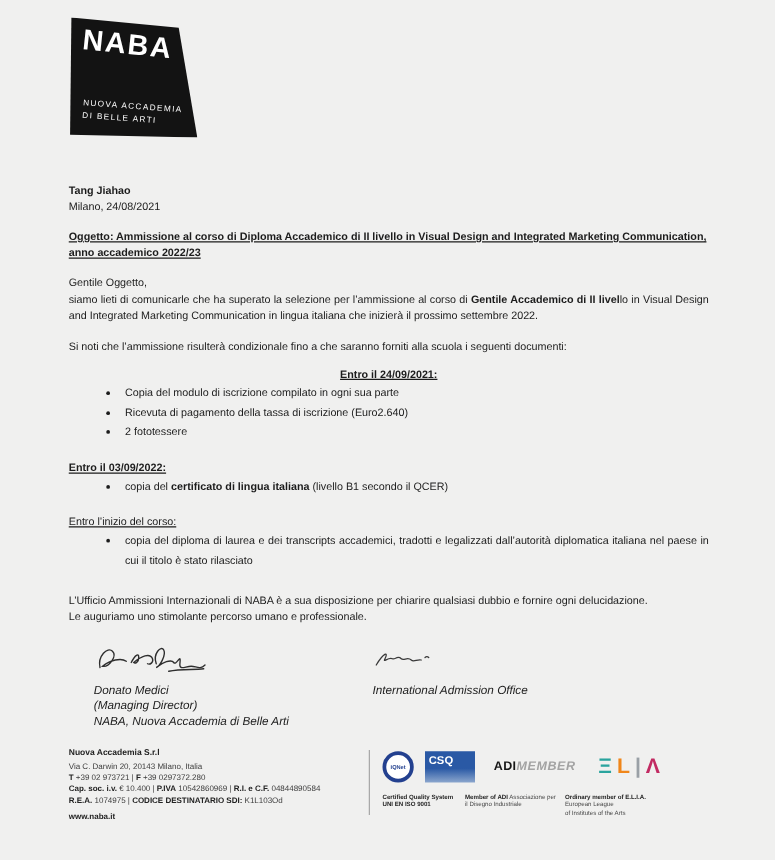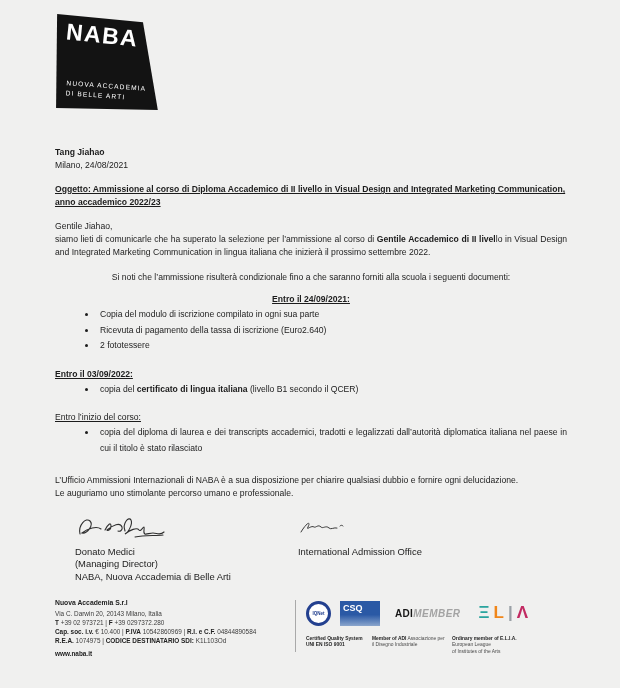--- a/index.html
+++ b/index.html
@@ -16,30 +16,30 @@
               font-size:6.6px; line-height:10px; color:#fff; letter-spacing:1.1px; }
 
   
   .letter { position:absolute; left:55px; top:146px; width:512px; font-size:8.6px; line-height:13px; }
   .b { font-weight:bold; }
   .u { text-decoration:underline; }
   .blk { display:block; }
   .subject { margin-top:11px; }
   .salutation { margin-top:11px; }
   .para1 { text-align:justify; }
-  .para2 { margin-top:12px;text-align:center; }
+  .para2 { margin-top:12px; }
   .dl-head { margin-top:9px;text-align:center; }
   ul.dl-list { list-style:disc; margin:1px 0 0 0; padding-left:42px; }
   ul.dl-list li { line-height:15.6px; padding-left:3px; }
   .dl-head-2 { margin-top:14px; }
   .just { text-align:justify; }
   .para3 { margin-top:17px; }
   .closing { }
 
-  .sig-row { display:flex; margin-top:13px; }
+  .sig-row { display:flex; margin-top:13px;font-style:italic; }
   .sig-left { margin-left:20px; width:223px; }
   .sig-right { width:260px; }
   .sig-img { display:block; }
   .sig-name { font-size:9.4px; line-height:13.5px; margin-top:2px; }
   .sig-role { font-size:9.4px; line-height:12.5px; }
   .sig-org  { font-size:9.4px; line-height:12.5px; }
   .sig-office { font-size:9.4px; margin-top:8px; }
 
   
   .footer-left { position:absolute; left:55px; top:598px; width:235px; font-size:6.4px; line-height:9px; color:#3c3c3c; }
@@ -81,21 +81,21 @@
 
   <div class="letter">
     <p class="b">Tang Jiahao</p>
     <p>Milano, 24/08/2021</p>
 
     <p class="subject b">
       <span class="blk u">Oggetto: Ammissione al corso di Diploma Accademico di II livello in Visual Design and Integrated Marketing Communication,</span>
       <span class="u">anno accademico 2022/23</span>
     </p>
 
-    <p class="salutation">Gentile Jiahao,</p>
+    <p class="salutation">Gentile Oggetto,</p>
 
     <p class="para1"><span>siamo lieti di comunicarle che ha superato la selezione per l’ammissione al corso di </span><span class="b">Gentile Accademico di II livel</span><span>lo in Visual Design and Integrated Marketing Communication in lingua italiana che inizierà il prossimo settembre 2022.</span></p>
 
     <p class="para2">Si noti che l’ammissione risulterà condizionale fino a che saranno forniti alla scuola i seguenti documenti:</p>
 
     <p class="dl-head b"><span class="u">Entro il 24/09/2021:</span></p>
     <ul class="dl-list">
       <li>Copia del modulo di iscrizione compilato in ogni sua parte</li>
       <li>Ricevuta di pagamento della tassa di iscrizione (Euro2.640)</li>
       <li>2 fototessere</li>

